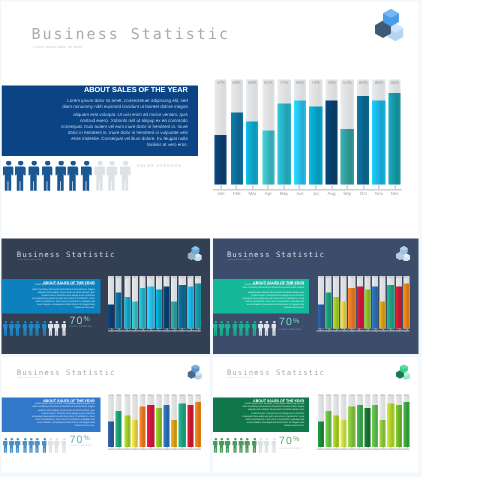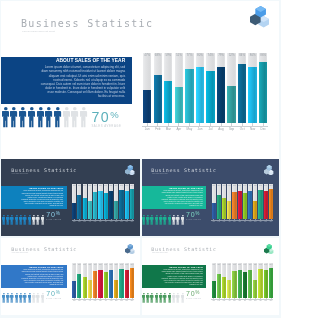--- a/index.html
+++ b/index.html
@@ -78,21 +78,20 @@
         <span style="position:absolute;left:69.76px;top:0;"><svg width="7.6" height="21" viewBox="0 0 64 200" preserveAspectRatio="none" xmlns="http://www.w3.org/2000/svg">
             <circle cx="32" cy="16" r="15" fill="#dfe2e5"></circle>
             <path d="M14 38 h36 a10 10 0 0 1 10 10 v46 h-12 v-8 h-2 v106 h-16 v-60 h-4 v60 h-16 v-106 h-2 v8 h-12 v-46 a10 10 0 0 1 10 -10 z" fill="#dfe2e5"></path>
           </svg></span>
         <span style="position:absolute;left:78.48px;top:0;"><svg width="7.6" height="21" viewBox="0 0 64 200" preserveAspectRatio="none" xmlns="http://www.w3.org/2000/svg">
             <circle cx="32" cy="16" r="15" fill="#dfe2e5"></circle>
             <path d="M14 38 h36 a10 10 0 0 1 10 10 v46 h-12 v-8 h-2 v106 h-16 v-60 h-4 v60 h-16 v-106 h-2 v8 h-12 v-46 a10 10 0 0 1 10 -10 z" fill="#dfe2e5"></path>
           </svg></span>
       </div>
       <div class="pct" style="left:90px;top:107px;">
-        <span class="num" style="font-size:14.2px;line-height:13.6px;letter-spacing:1.5px;color:#5cb0bb;"><span>70</span><span style="font-size:9.5px;letter-spacing:0;vertical-align:3.6px;">%</span></span>
         <span class="cap" style="font-size:2.8px;letter-spacing:0.55px;color:#c9ced3;">SALES AVERAGE</span>
       </div>
       <div class="chart" style="left:141.6px;top:51.5px;width:126.6px;height:70.6px;">
         <div class="col" style="left:0px;width:8.4px;">
           <div class="track" style="width:8.4px;height:70.6px;background:linear-gradient(to right,rgb(235,236,238) 0%,rgb(227,228,230) 25%,rgb(217,218,220) 80%,rgb(225,226,228) 100%);"></div>
           <div class="fill" style="width:8.4px;height:33.181999999999995px;top:37.418px;background:linear-gradient(to right,rgb(14,72,132) 0%,rgb(13,67,123) 18%,rgb(11,55,102) 72%,rgb(12,62,114) 100%);"></div>
           <div class="stem" style="position:absolute;left:3.75px;top:70.6px;width:0.9px;height:3px;background:#ccd0d4;"></div>
           <div class="vlab" style="top:0.8px;width:8.4px;font-size:2.9px;color:#9aa0a6;">47%</div>
           <div class="mon" style="top:74.89999999999999px;left:-1.2px;width:10.8px;font-size:3px;color:#9aa0a6;">Jan</div>
         </div>

